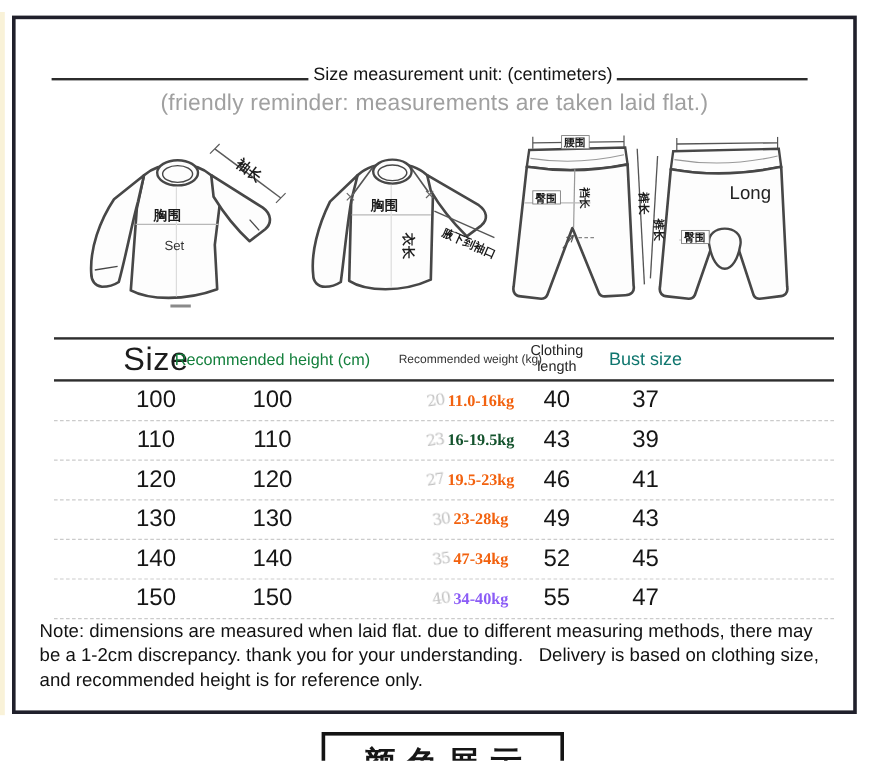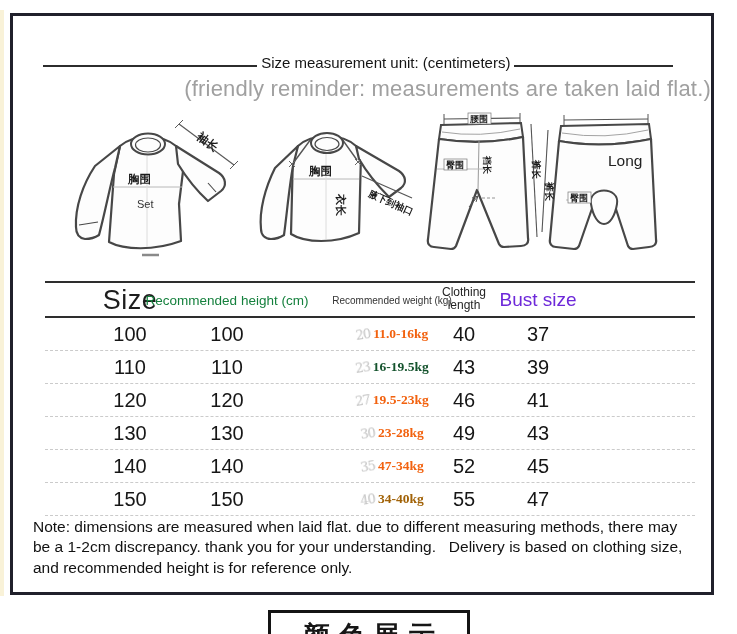--- a/index.html
+++ b/index.html
@@ -25,21 +25,21 @@
     border:3px solid #20202b;background:#fff;
   }
 
   
   .unit-row{display:flex;align-items:center;margin:38px 38px 0 30px;gap:4px;}
   .unit-row .rule{height:2px;background:#2c2c2c;position:relative;top:3px;}
   .rule.left{flex:1.35;}
   .rule.right{flex:1;}
   .unit-text{font-size:15px;color:#151515;white-space:nowrap;}
   .reminder{
-    text-align:right;font-size:22px;color:#a0a0a0;margin-top:5px;letter-spacing:0.2px;
+    text-align:center;font-size:19px;color:#a0a0a0;margin-top:5px;letter-spacing:0.2px;
   }
 
   
   .diagram{position:absolute;}
   #shirt1{left:58px;top:114px;}
   #shirt2{left:242px;top:112px;}
   #pants1{left:420px;top:112px;}
   #pants2{left:538px;top:114px;}
   svg text{font-family:"Liberation Sans",sans-serif;}
 
@@ -52,21 +52,21 @@
   .trow{position:relative;height:32px;border-bottom:1px dashed #cbcbcb;}
   .cell{
     position:absolute;top:50%;transform:translate(-50%,-50%);
     white-space:nowrap;text-align:center;
   }
   .c1{left:85px;}.c2{left:182px;}.c3{left:347px;}.c4{left:419px;}.c5{left:493px;}
   .h1{font-size:27px;color:#1d1d1d;letter-spacing:0.5px;}
   .h2{font-size:13.5px;color:#15803d;}
   .h3{font-size:10px;color:#333;}
   .h4{font-size:12px;color:#242424;white-space:normal;width:56px;line-height:1.15;}
-  .h5{font-size:19px;color:#6d28d9;}
+  .h5{font-size:15px;color:#0f766e;}
   .num{font-size:20px;color:#161616;}
   .wcell{display:flex;align-items:center;gap:3px;}
   .ghost{
     font-size:13px;color:#c2c2c2;font-family:"DejaVu Serif",serif;
     transform:rotate(-8deg);filter:blur(0.4px);letter-spacing:-1px;
   }
   .kg-badge{
     font-family:"Liberation Serif",serif;font-weight:bold;font-size:13.5px;color:#f2620f;
   }
 
@@ -239,21 +239,21 @@
           <span class="kg-badge" style="color: rgb(242, 98, 15);">47-34kg</span>
         </span>
         <span class="cell c4 num">52</span>
         <span class="cell c5 num">45</span>
       </div>
       <div class="trow">
         <span class="cell c1 num">150</span>
         <span class="cell c2 num">150</span>
         <span class="cell c3 wcell">
           <span class="ghost">40</span>
-          <span class="kg-badge" style="color: #a16207;">34-40kg</span>
+          <span class="kg-badge" style="color: #8b5cf6;">34-40kg</span>
         </span>
         <span class="cell c4 num">55</span>
         <span class="cell c5 num">47</span>
       </div>
     </div>
 </div>
 
 <div class="note">Note: dimensions are measured when laid flat. due to different measuring methods, there may be a 1-2cm discrepancy. thank you for your understanding. &nbsp; Delivery is based on clothing size, and recommended height is for reference only.</div>
 
 <div class="bottom-banner">

